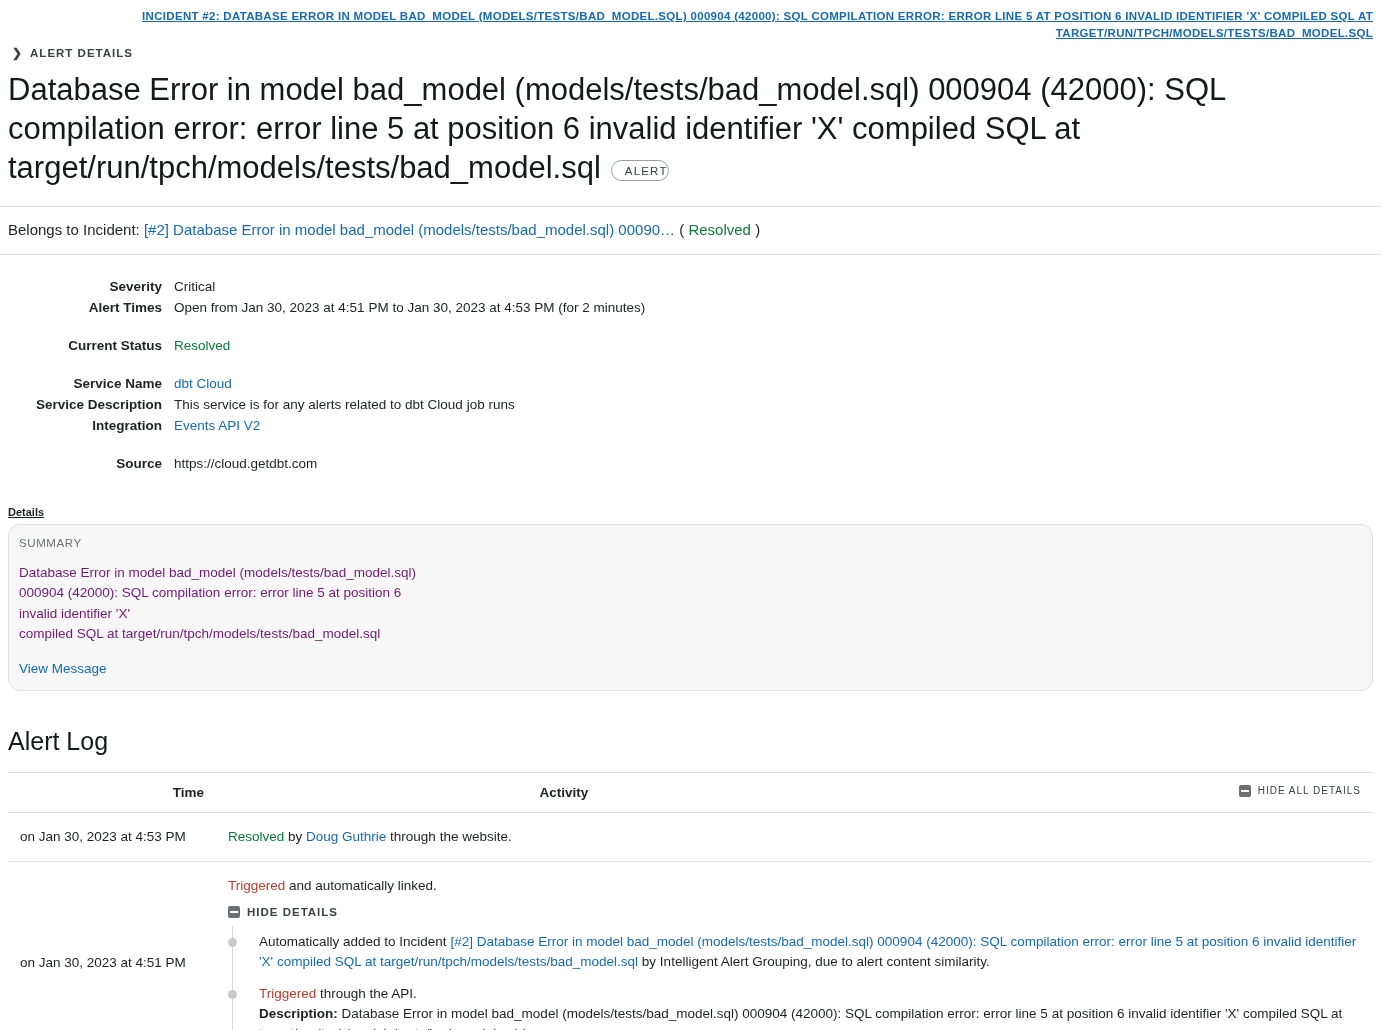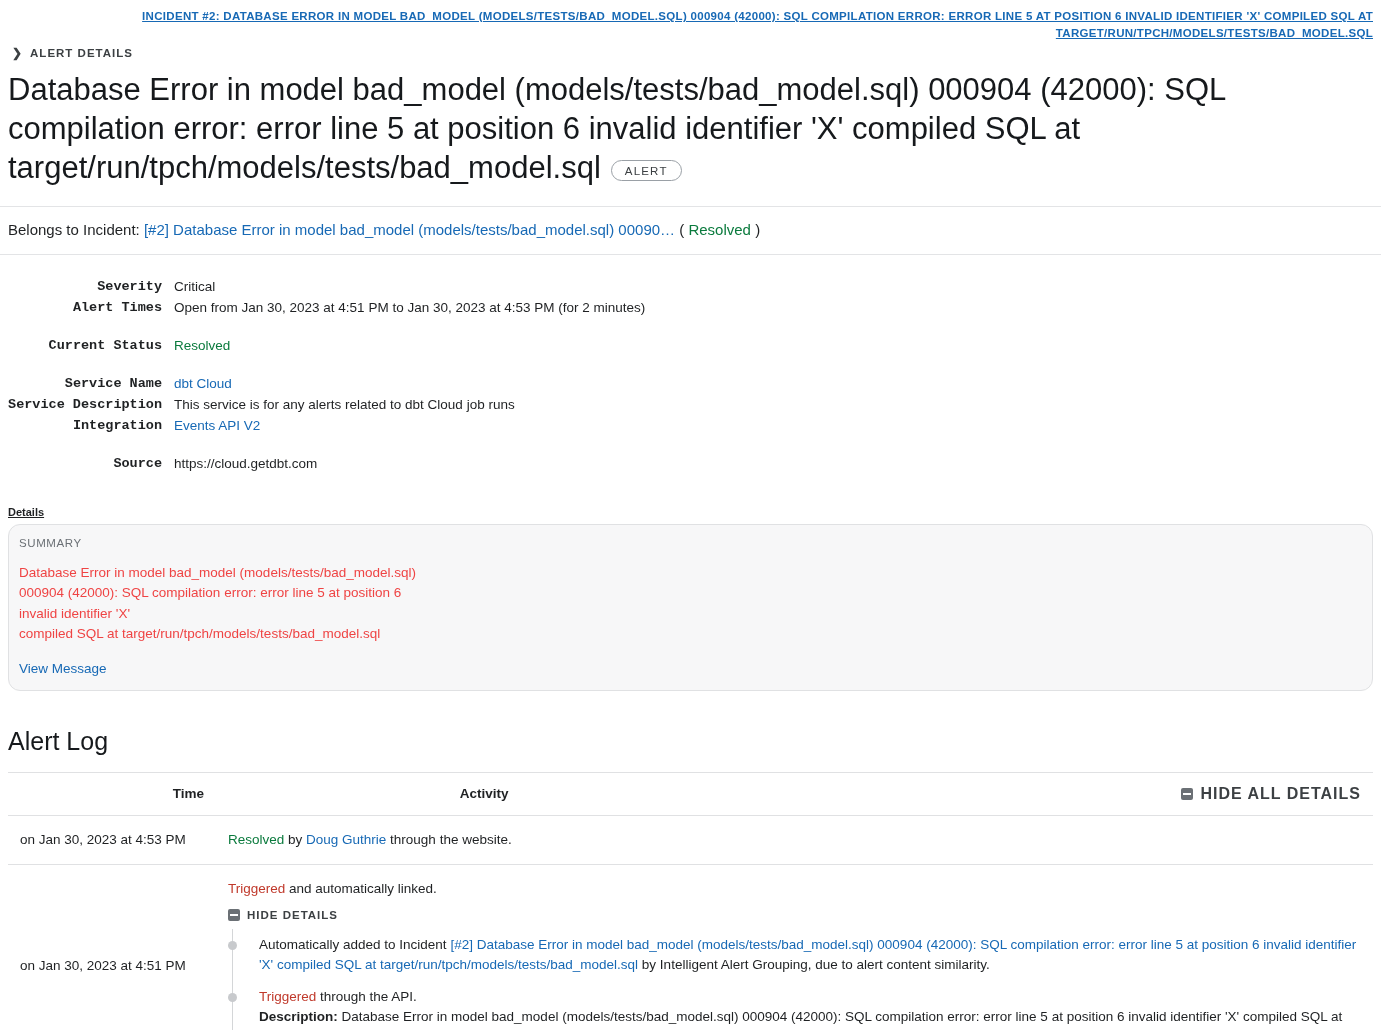--- a/index.html
+++ b/index.html
@@ -61,21 +61,21 @@
     font-weight: 400;
     color: #16191c;
     margin: 0;
     display: inline;
   }
   .alert-pill {
     display: inline-block;
     vertical-align: middle;
     border: 1px solid #9aa0a6;
     border-radius: 16px;
-    padding: 4px 13px 3px 13px;
+    padding: 4px 0 3px 13px;
     font-size: 11.5px;
     letter-spacing: 1.2px;
     color: #3c4043;
     margin-left: 10px;
     position: relative;
     top: -4px;
   }
 
   
   .belongs-row {
@@ -98,21 +98,20 @@
     margin-bottom: 1px;
   }
   .meta-key {
     width: 166px;
     min-width: 166px;
     text-align: right;
     font-weight: 700;
     font-size: 13.5px;
     padding-right: 12px;
     color: #1f2123;
-    font-family: Liberation Mono, monospace;
   }
   .meta-val {
     font-size: 13.5px;
     color: #1f2123;
   }
   .meta-val.green { color: #0a7a3d; }
 
   
   .details-heading {
     font-weight: 700;
@@ -129,21 +128,21 @@
   }
   .summary-label {
     font-size: 11.5px;
     letter-spacing: 0.6px;
     color: #6b7075;
     margin-bottom: 14px;
   }
   .summary-body {
     font-size: 13.5px;
     line-height: 20.5px;
-    color: #ef4444;
+    color: #701a75;
     white-space: pre-line;
   }
   .view-message {
     display: inline-block;
     margin-top: 16px;
     font-size: 13.5px;
     color: #1769b5;
     text-decoration: none;
   }
 
@@ -169,23 +168,23 @@
     border-bottom: 1px solid #e0e1e3;
     vertical-align: middle;
   }
   .th-time { width: 208px; }
   .th-activity { }
   .th-hide { text-align: right; }
   .hide-all {
     display: inline-flex;
     align-items: center;
     gap: 7px;
-    font-size: 16px;
+    font-size: 10px;
     letter-spacing: 1px;
-    font-weight: 700;
+    font-weight: 400;
     color: #3c4043;
     white-space: nowrap;
   }
   .minus-box {
     display: inline-block;
     width: 12px;
     height: 12px;
     border-radius: 2px;
     background: #6b7075;
     position: relative;

